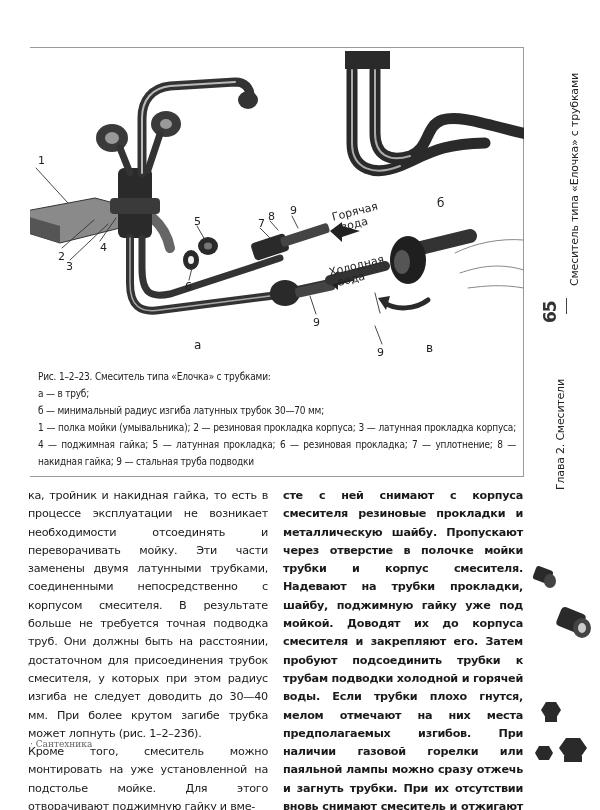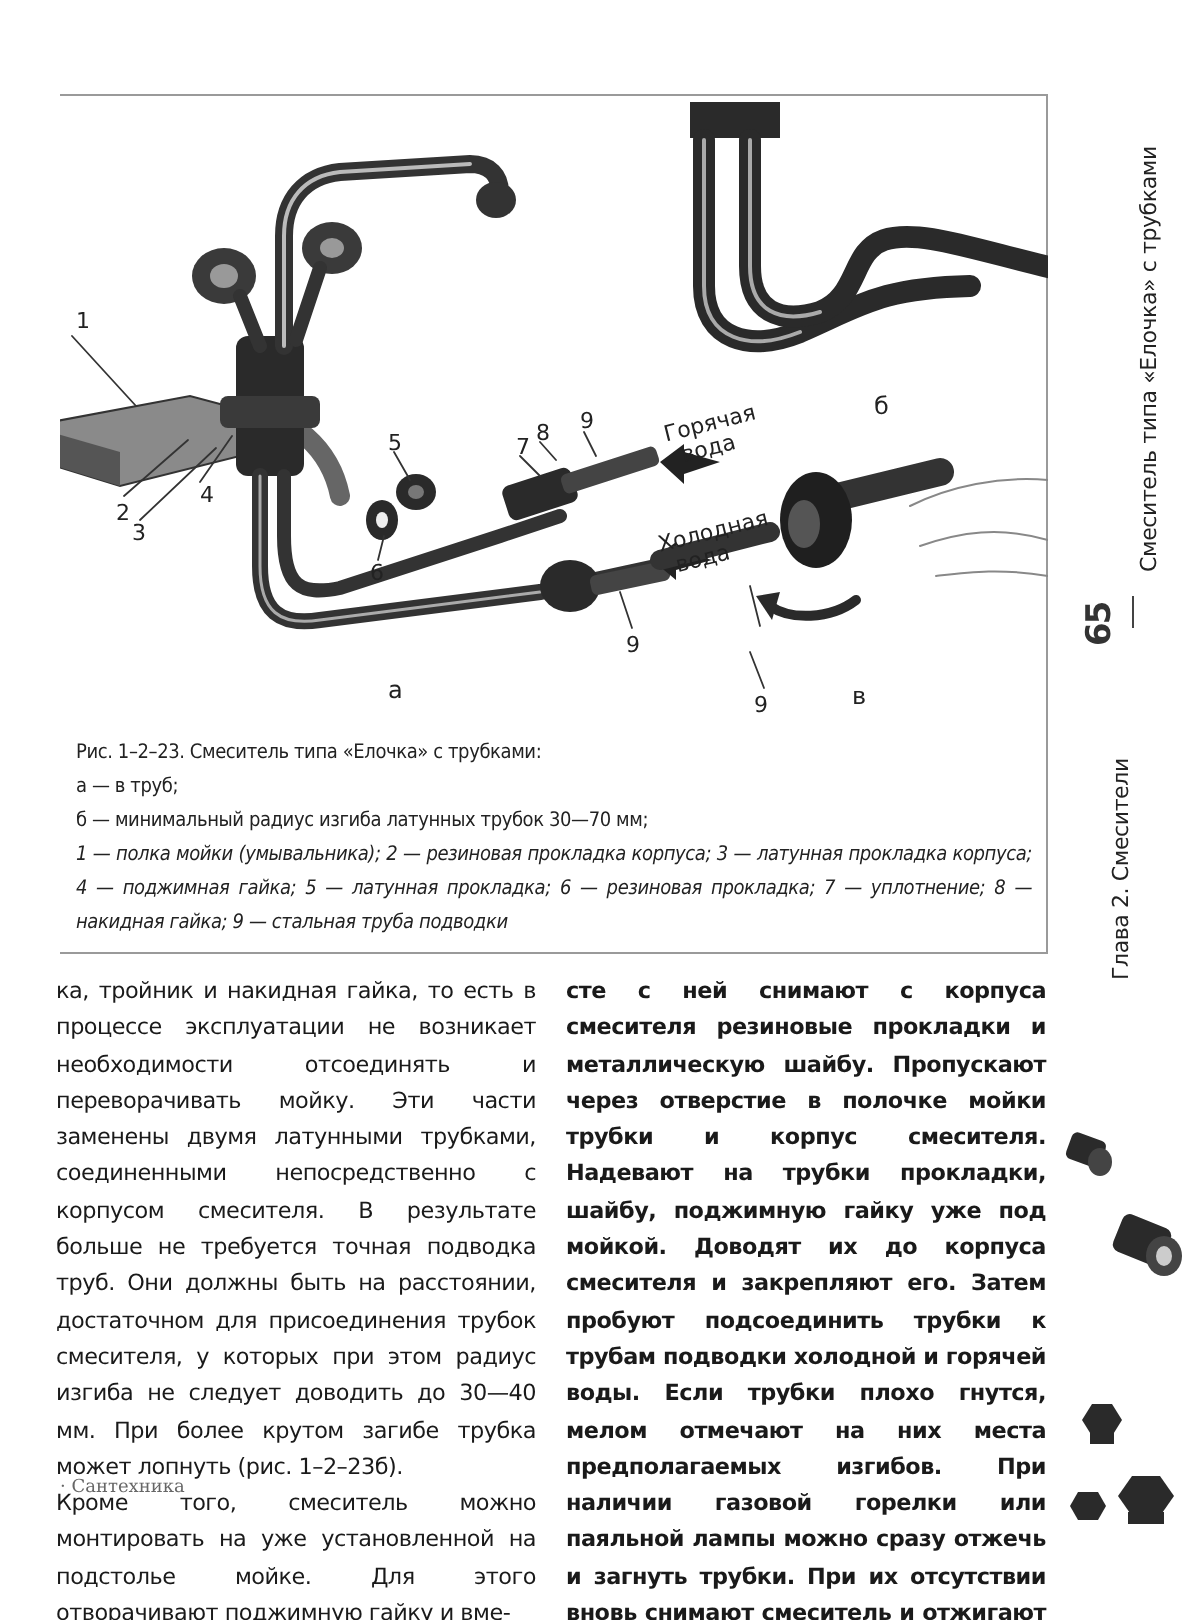--- a/index.html
+++ b/index.html
@@ -14,21 +14,21 @@
     }
     .illus { position: absolute; left: 0; top: 0; width: 494px; height: 310px; }
     .fig-label { position: absolute; font-size: 12px; color: #222; font-family: "DejaVu Sans", sans-serif; }
     .caption {
       position: absolute; left: 8px; top: 320px; width: 478px;
       font-size: 10px; line-height: 17px; color: #222;
       font-family: "DejaVu Sans Condensed", "DejaVu Sans", sans-serif;
       letter-spacing: -0.2px;
     }
     .caption div { white-space: nowrap; }
-    .caption .justified { white-space: normal; text-align: justify; text-align-last: left; font-style: italic; }
+    .caption .justified { white-space: normal; text-align: justify; text-align-last: left; }
     .body-col {
       position: absolute; top: 487px; width: 240px;
       font-size: 11.2px; line-height: 18.3px; color: #1a1a1a;
       text-align: justify; letter-spacing: -0.25px;
     }
     .col-left { left: 28px; }
     .col-right { left: 283px; font-weight: bold; }
     .body-col p { margin: 0; }
     .running-head {
       position: absolute; left: 548px; top: 80px; width: 40px; height: 420px;

